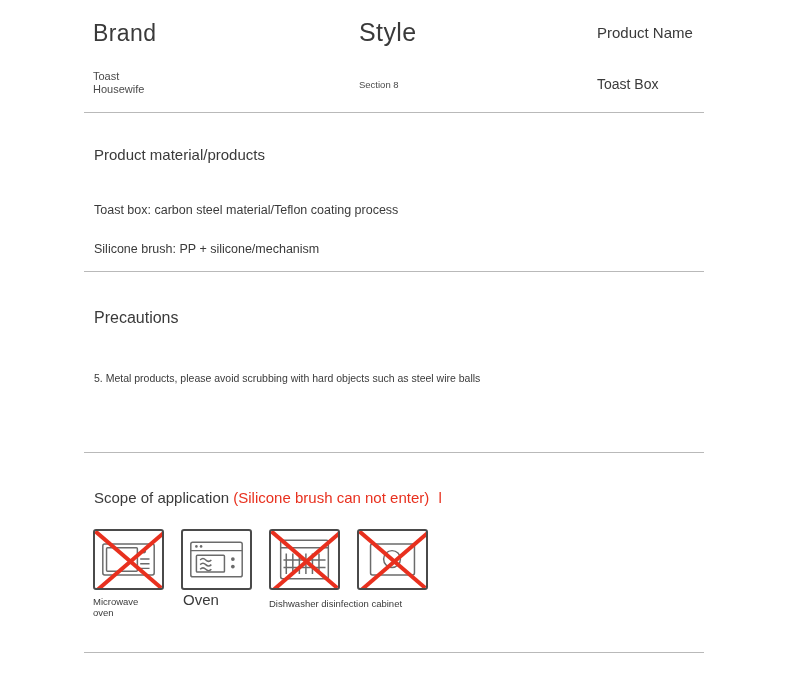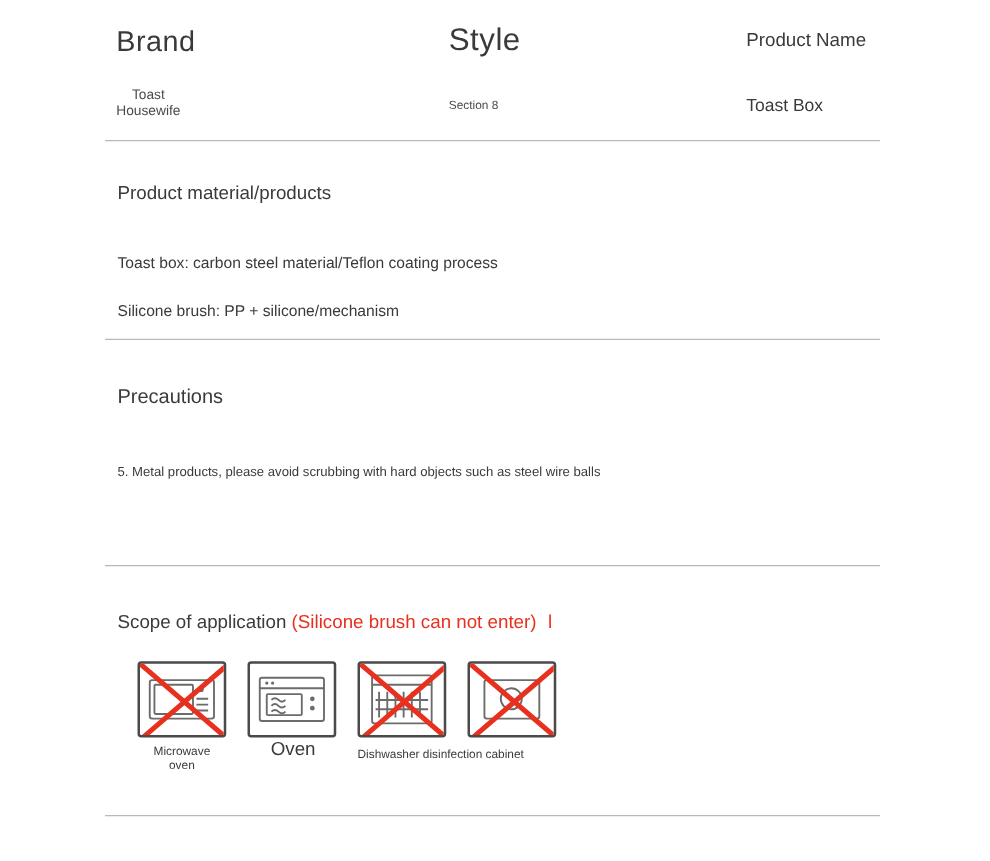--- a/index.html
+++ b/index.html
@@ -12,21 +12,20 @@
     background: #ffffff;
     font-family: "Liberation Sans", sans-serif;
     color: #333333;
     overflow: hidden;
   }
   .page {
     position: relative;
     width: 792px;
     height: 689px;
     box-sizing: border-box;
-    text-align: center;
   }
   .content {
     position: absolute;
     left: 84px;
     top: 0;
     width: 620px;
   }
 
   
   .header-row {
@@ -141,21 +140,20 @@
     color: #e8301e;
     margin-left: 5px;
   }
 
   .icon-row {
     position: absolute;
     left: 9px;
     top: 76px;
     display: flex;
     gap: 17px;
-    margin-left: 17px;
   }
   .icon-cell {
     position: relative;
     width: 71px;
   }
   .icon-box {
     position: relative;
     width: 71px;
     height: 61px;
     border: 2px solid #4a4a4a;

